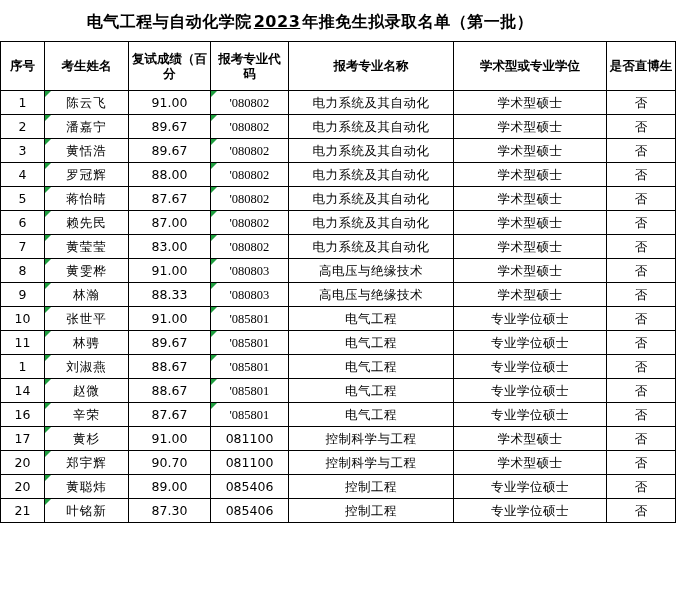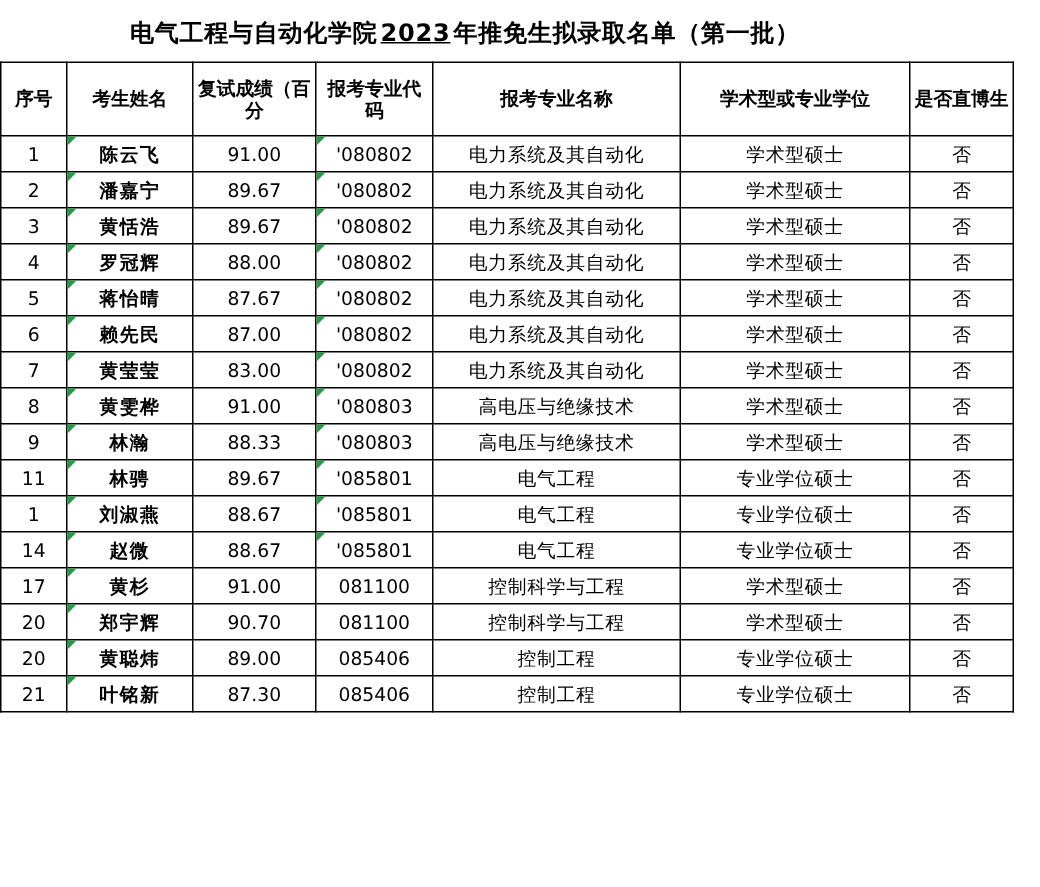--- a/index.html
+++ b/index.html
@@ -63,21 +63,21 @@
   
   col.c0 { width: 44px; }
   col.c1 { width: 84px; }
   col.c2 { width: 82px; }
   col.c3 { width: 78px; }
   col.c4 { width: 165px; }
   col.c5 { width: 153px; }
   col.c6 { width: 69px; }
 
   td.name {
-    font-weight: bold;
+    font-weight: normal;
     letter-spacing: 1px;
     position: relative;
     margin-top: 17px;
   }
   
   td.name.marked::before {
     content: "";
     position: absolute;
     top: 0;
     left: 0;
@@ -85,20 +85,21 @@
     height: 0;
     border-top: 6px solid #1e9e3e;
     border-right: 6px solid transparent;
   }
   td.code {
     text-align: center;
     font-family: "DejaVu Sans", "Liberation Sans", sans-serif;
   }
   td.code.marked {
     position: relative;
+    font-family: Liberation Serif, serif;
   }
   td.code.marked::before {
     content: "";
     position: absolute;
     top: 0;
     left: 0;
     width: 0;
     height: 0;
     border-top: 6px solid #1e9e3e;
     border-right: 6px solid transparent;
@@ -215,20 +216,29 @@
         <tr>
           <td class="idx">9</td>
           <td class="name marked">林瀚</td>
           <td class="score">88.33</td>
           <td class="code marked">'080803</td>
           <td class="major">高电压与绝缘技术</td>
           <td class="degree">学术型硕士</td>
           <td class="direct">否</td>
         </tr>
         <tr>
+          <td class="idx">10</td>
+          <td class="name marked">张世平</td>
+          <td class="score">91.00</td>
+          <td class="code marked">'085801</td>
+          <td class="major">电气工程</td>
+          <td class="degree">专业学位硕士</td>
+          <td class="direct">否</td>
+        </tr>
+        <tr>
           <td class="idx">11</td>
           <td class="name marked">林骋</td>
           <td class="score">89.67</td>
           <td class="code marked">'085801</td>
           <td class="major">电气工程</td>
           <td class="degree">专业学位硕士</td>
           <td class="direct">否</td>
         </tr>
         <tr>
           <td class="idx">1</td>
@@ -236,20 +246,29 @@
           <td class="score">88.67</td>
           <td class="code marked">'085801</td>
           <td class="major">电气工程</td>
           <td class="degree">专业学位硕士</td>
           <td class="direct">否</td>
         </tr>
         <tr>
           <td class="idx">14</td>
           <td class="name marked">赵微</td>
           <td class="score">88.67</td>
+          <td class="code marked">'085801</td>
+          <td class="major">电气工程</td>
+          <td class="degree">专业学位硕士</td>
+          <td class="direct">否</td>
+        </tr>
+        <tr>
+          <td class="idx">16</td>
+          <td class="name marked">辛荣</td>
+          <td class="score">87.67</td>
           <td class="code marked">'085801</td>
           <td class="major">电气工程</td>
           <td class="degree">专业学位硕士</td>
           <td class="direct">否</td>
         </tr>
         <tr>
           <td class="idx">17</td>
           <td class="name marked">黄杉</td>
           <td class="score">91.00</td>
           <td class="code">081100</td>

